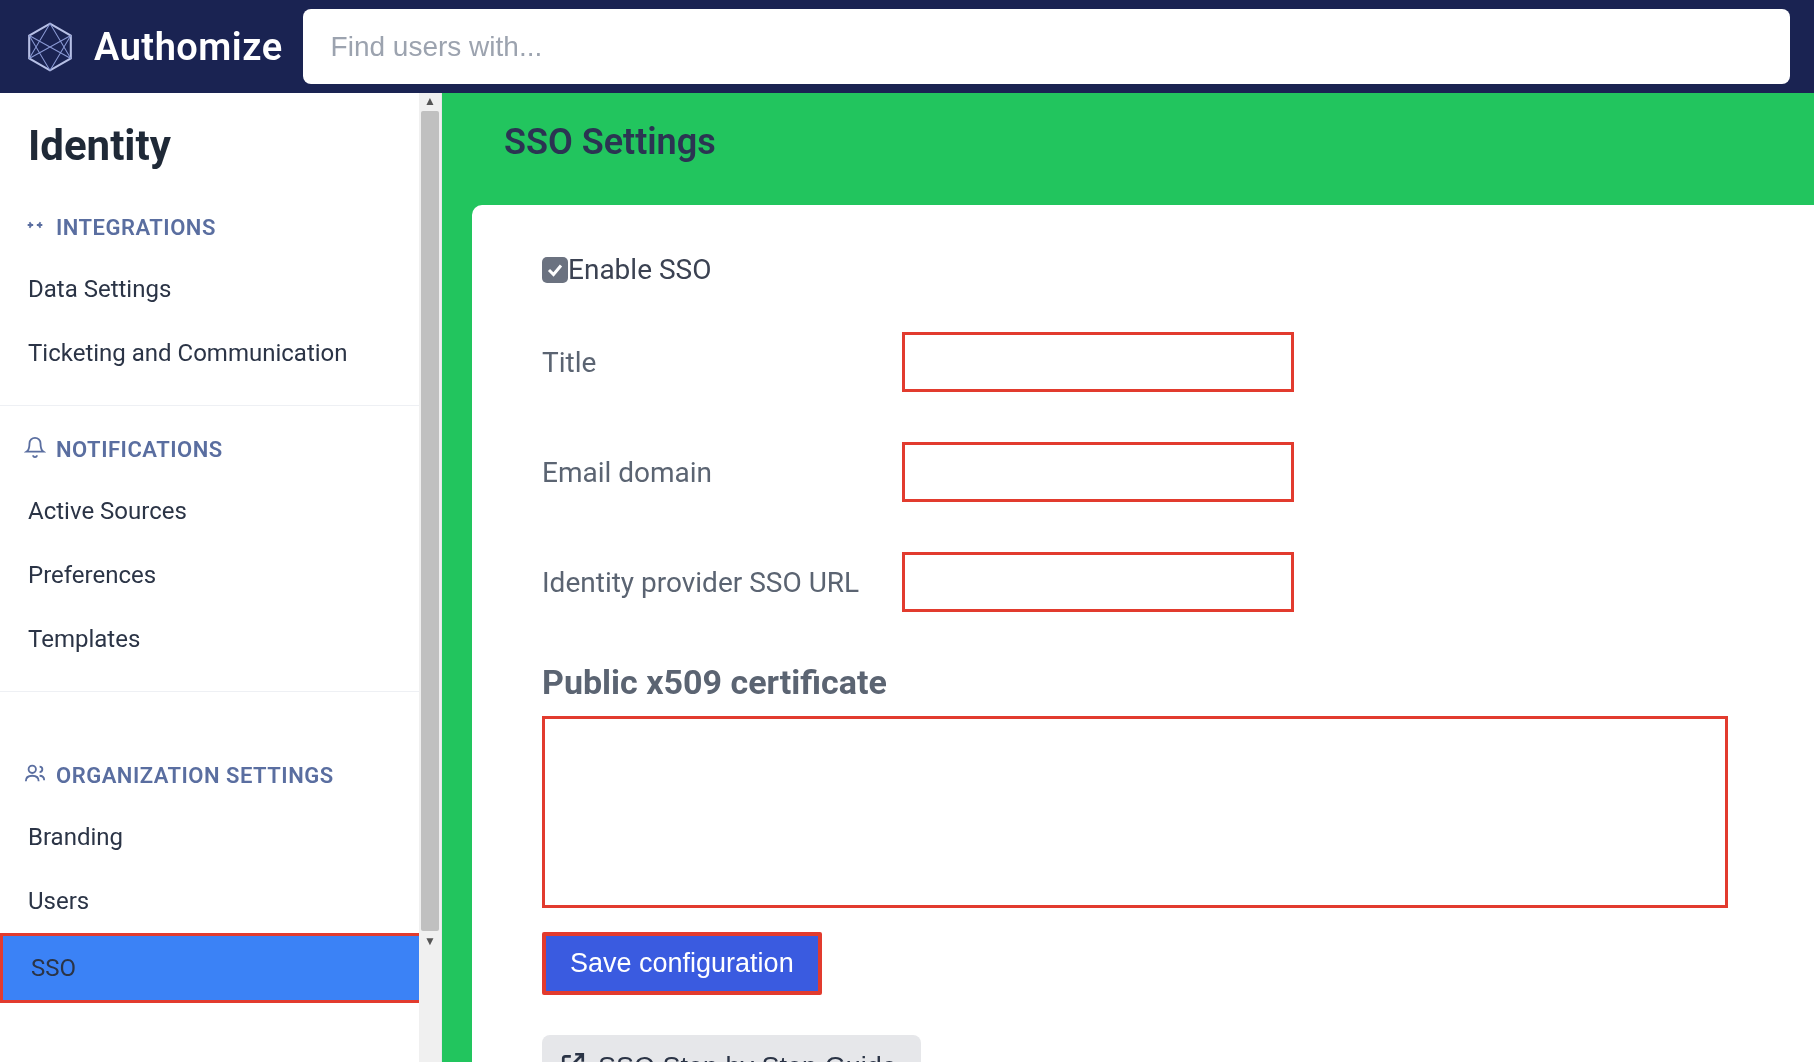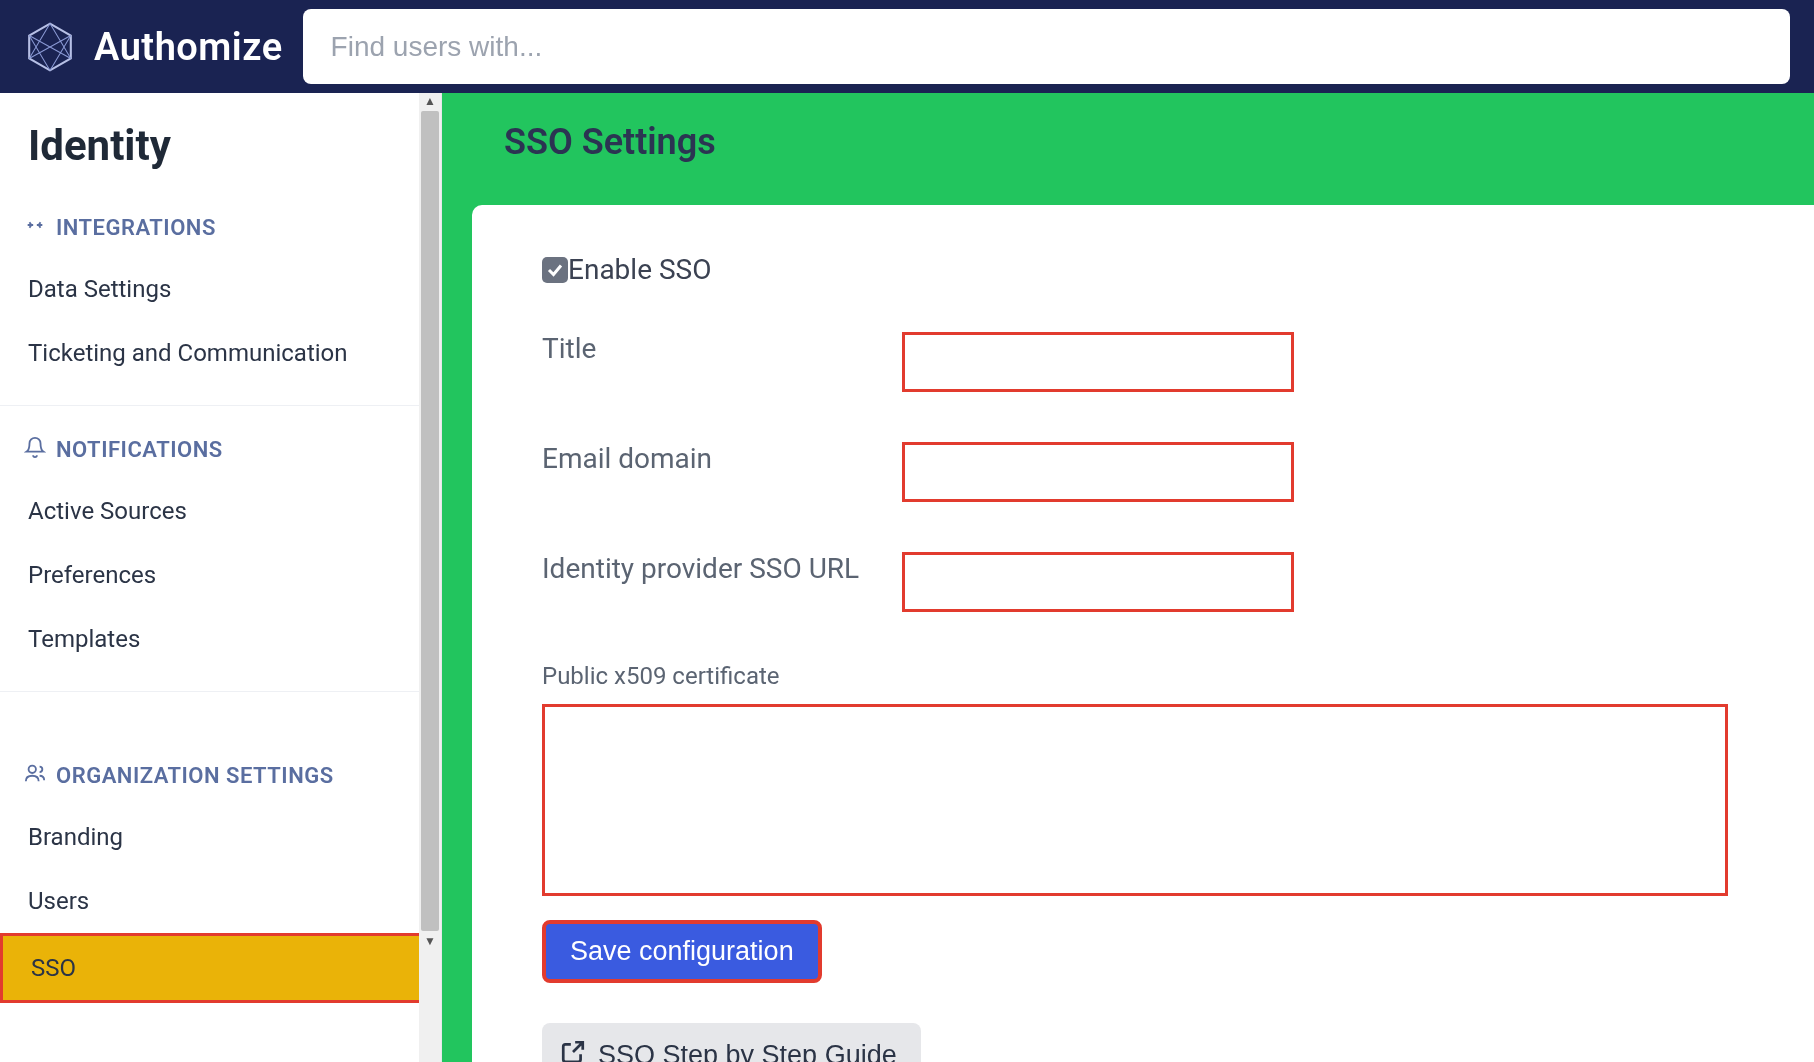--- a/index.html
+++ b/index.html
@@ -105,21 +105,21 @@
     cursor: pointer;
   }
   .nav-group {
     border-bottom: 1px solid #eef0f4;
     padding-bottom: 20px;
     margin-bottom: 20px;
   }
   .nav-group.last { border-bottom: none; margin-bottom: 0; }
   .nav-group.org { padding-top: 40px; }
   .nav-item.active {
-    background: #eab308;
+    background: #3b82f6;
     border: 3px solid #e23b2e;
     margin: 0 6px 0 0;
   }
 
   .main {
     flex: 1;
     background: #22c55e;
     padding: 28px 0 0 0;
     overflow: auto;
   }
@@ -152,61 +152,62 @@
     color: #fff;
     font-size: 18px;
     cursor: pointer;
   }
   .enable-label {
     font-size: 28px;
     color: #3b4252;
   }
   .form-row {
     display: flex;
-    align-items: flex-start;
+    align-items: center;
     margin-bottom: 50px;
   }
   .form-row .label {
     width: 360px;
     font-size: 28px;
     color: #5b6472;
     flex-shrink: 0;
   }
   .text-input {
     width: 392px;
     height: 60px;
     border: 3px solid #e23b2e;
     background: #fff;
     outline: none;
     padding: 0 14px;
     font-size: 24px;
   }
   .cert-label {
-    font-size: 24px;
+    font-size: 34px;
     color: #5b6472;
     margin-bottom: 14px;
+    font-weight: bold;
   }
   .cert-input {
     width: 1186px;
     max-width: 100%;
     height: 192px;
     border: 3px solid #e23b2e;
     background: #fff;
     outline: none;
     padding: 12px;
     font-size: 22px;
     resize: none;
     display: block;
   }
   .save-btn {
     margin-top: 24px;
     background: #3a5be0;
     color: #fff;
     border: 4px solid #e23b2e;
-    border-radius: 8px;
+    border-radius: 2px;
     font-size: 27px;
     font-weight: 500;
     padding: 12px 24px;
     cursor: pointer;
   }
   .guide-btn {
     margin-top: 40px;
     background: #e6e7ea;
     color: #2b3446;
     border: none;

